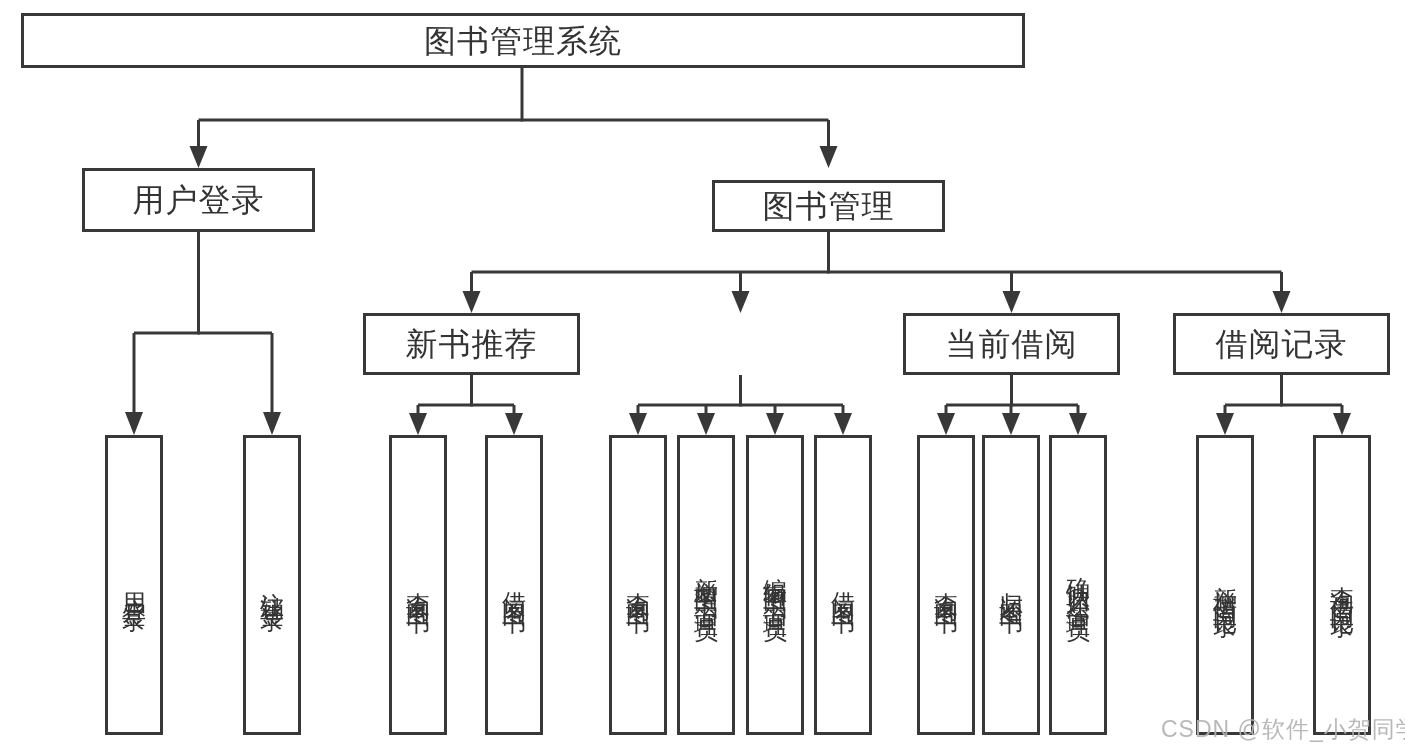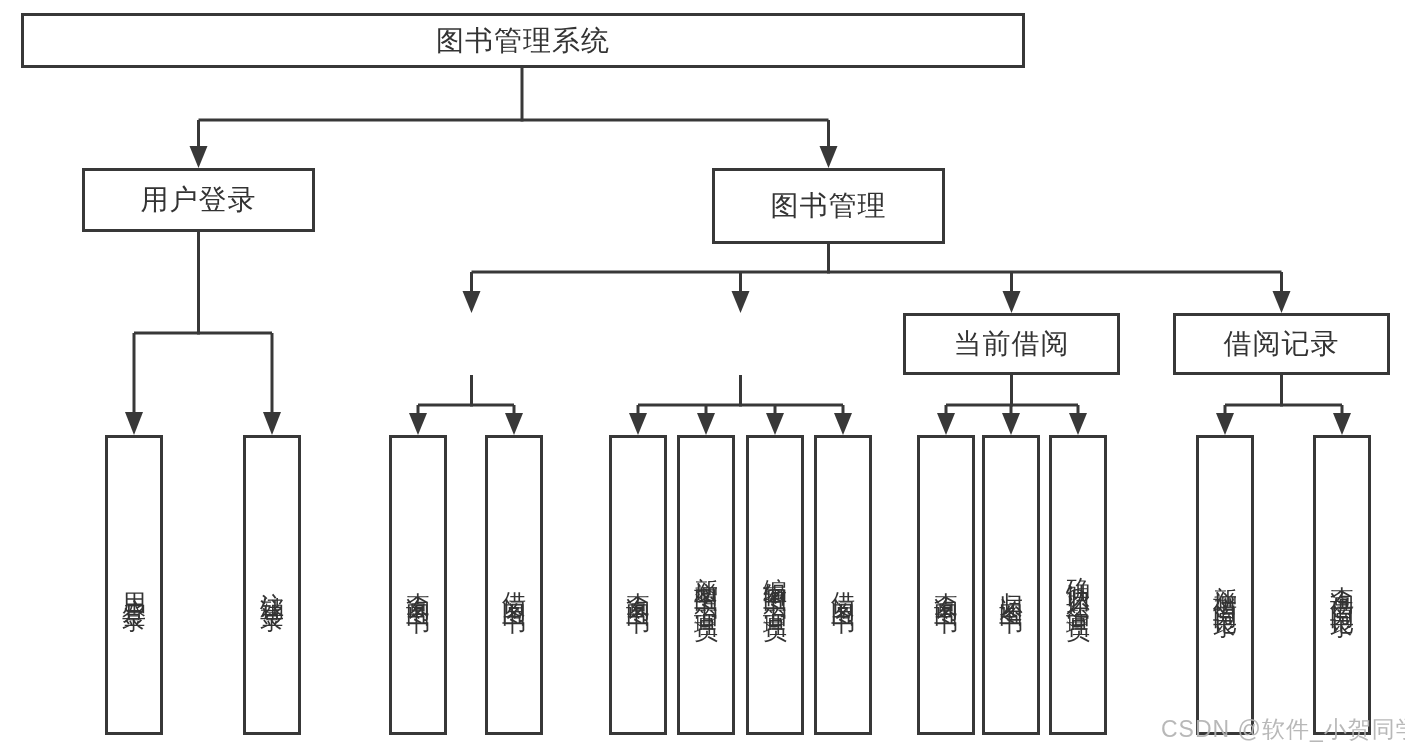--- a/index.html
+++ b/index.html
@@ -35,21 +35,21 @@
     box-sizing: border-box;
     background: #ffffff;
     border: 3px solid #383838;
     display: flex;
     align-items: center;
     justify-content: center;
     color: #333333;
     text-align: center;
   }
   .node.h {
-    font-size: 28px;
+    font-size: 32px;
     letter-spacing: 1px;
     line-height: 1;
   }
   .node.leaf {
     writing-mode: vertical-rl;
     font-size: 24px;
     letter-spacing: 6px;
     line-height: 1;
   }
   .watermark {
@@ -140,22 +140,23 @@
       <line x1="1225" y1="405" x2="1225" y2="414"></line>
       <polygon points="1216,413 1234,413 1225,435"></polygon>
       <line x1="1342" y1="405" x2="1342" y2="414"></line>
       <polygon points="1333,413 1351,413 1342,435"></polygon>
     </g>
   </svg>
 
   <div class="node h" style="left:21px; top:13px; width:1004px; height:55px;">图书管理系统</div>
 
   <div class="node h" style="left:82px; top:168px; width:233px; height:64px;">用户登录</div>
-  <div class="node h" style="left:712px; top:168px; width:233px; height:76px;text-align:center;">图书管理</div>
+  <div class="node h" style="left:712px; top:180px; width:233px; height:52px;text-align:center;">图书管理</div>
 
+  <div class="node h" style="left:363px; top:313px; width:217px; height:62px;">新书推荐</div>
   <div class="node h" style="left:903px; top:313px; width:217px; height:62px;">当前借阅</div>
   <div class="node h" style="left:1173px; top:313px; width:217px; height:62px;">借阅记录</div>
 
   <div class="node leaf" style="left:105px; top:435px; width:58px; height:300px;">用户登录</div>
   <div class="node leaf" style="left:243px; top:435px; width:58px; height:300px;">注销登录</div>
 
   <div class="node leaf" style="left:389px; top:435px; width:58px; height:300px;">查询图书</div>
   <div class="node leaf" style="left:485px; top:435px; width:58px; height:300px;">借阅图书</div>
 
   <div class="node leaf" style="left:609px; top:435px; width:58px; height:300px;">查询图书</div>

